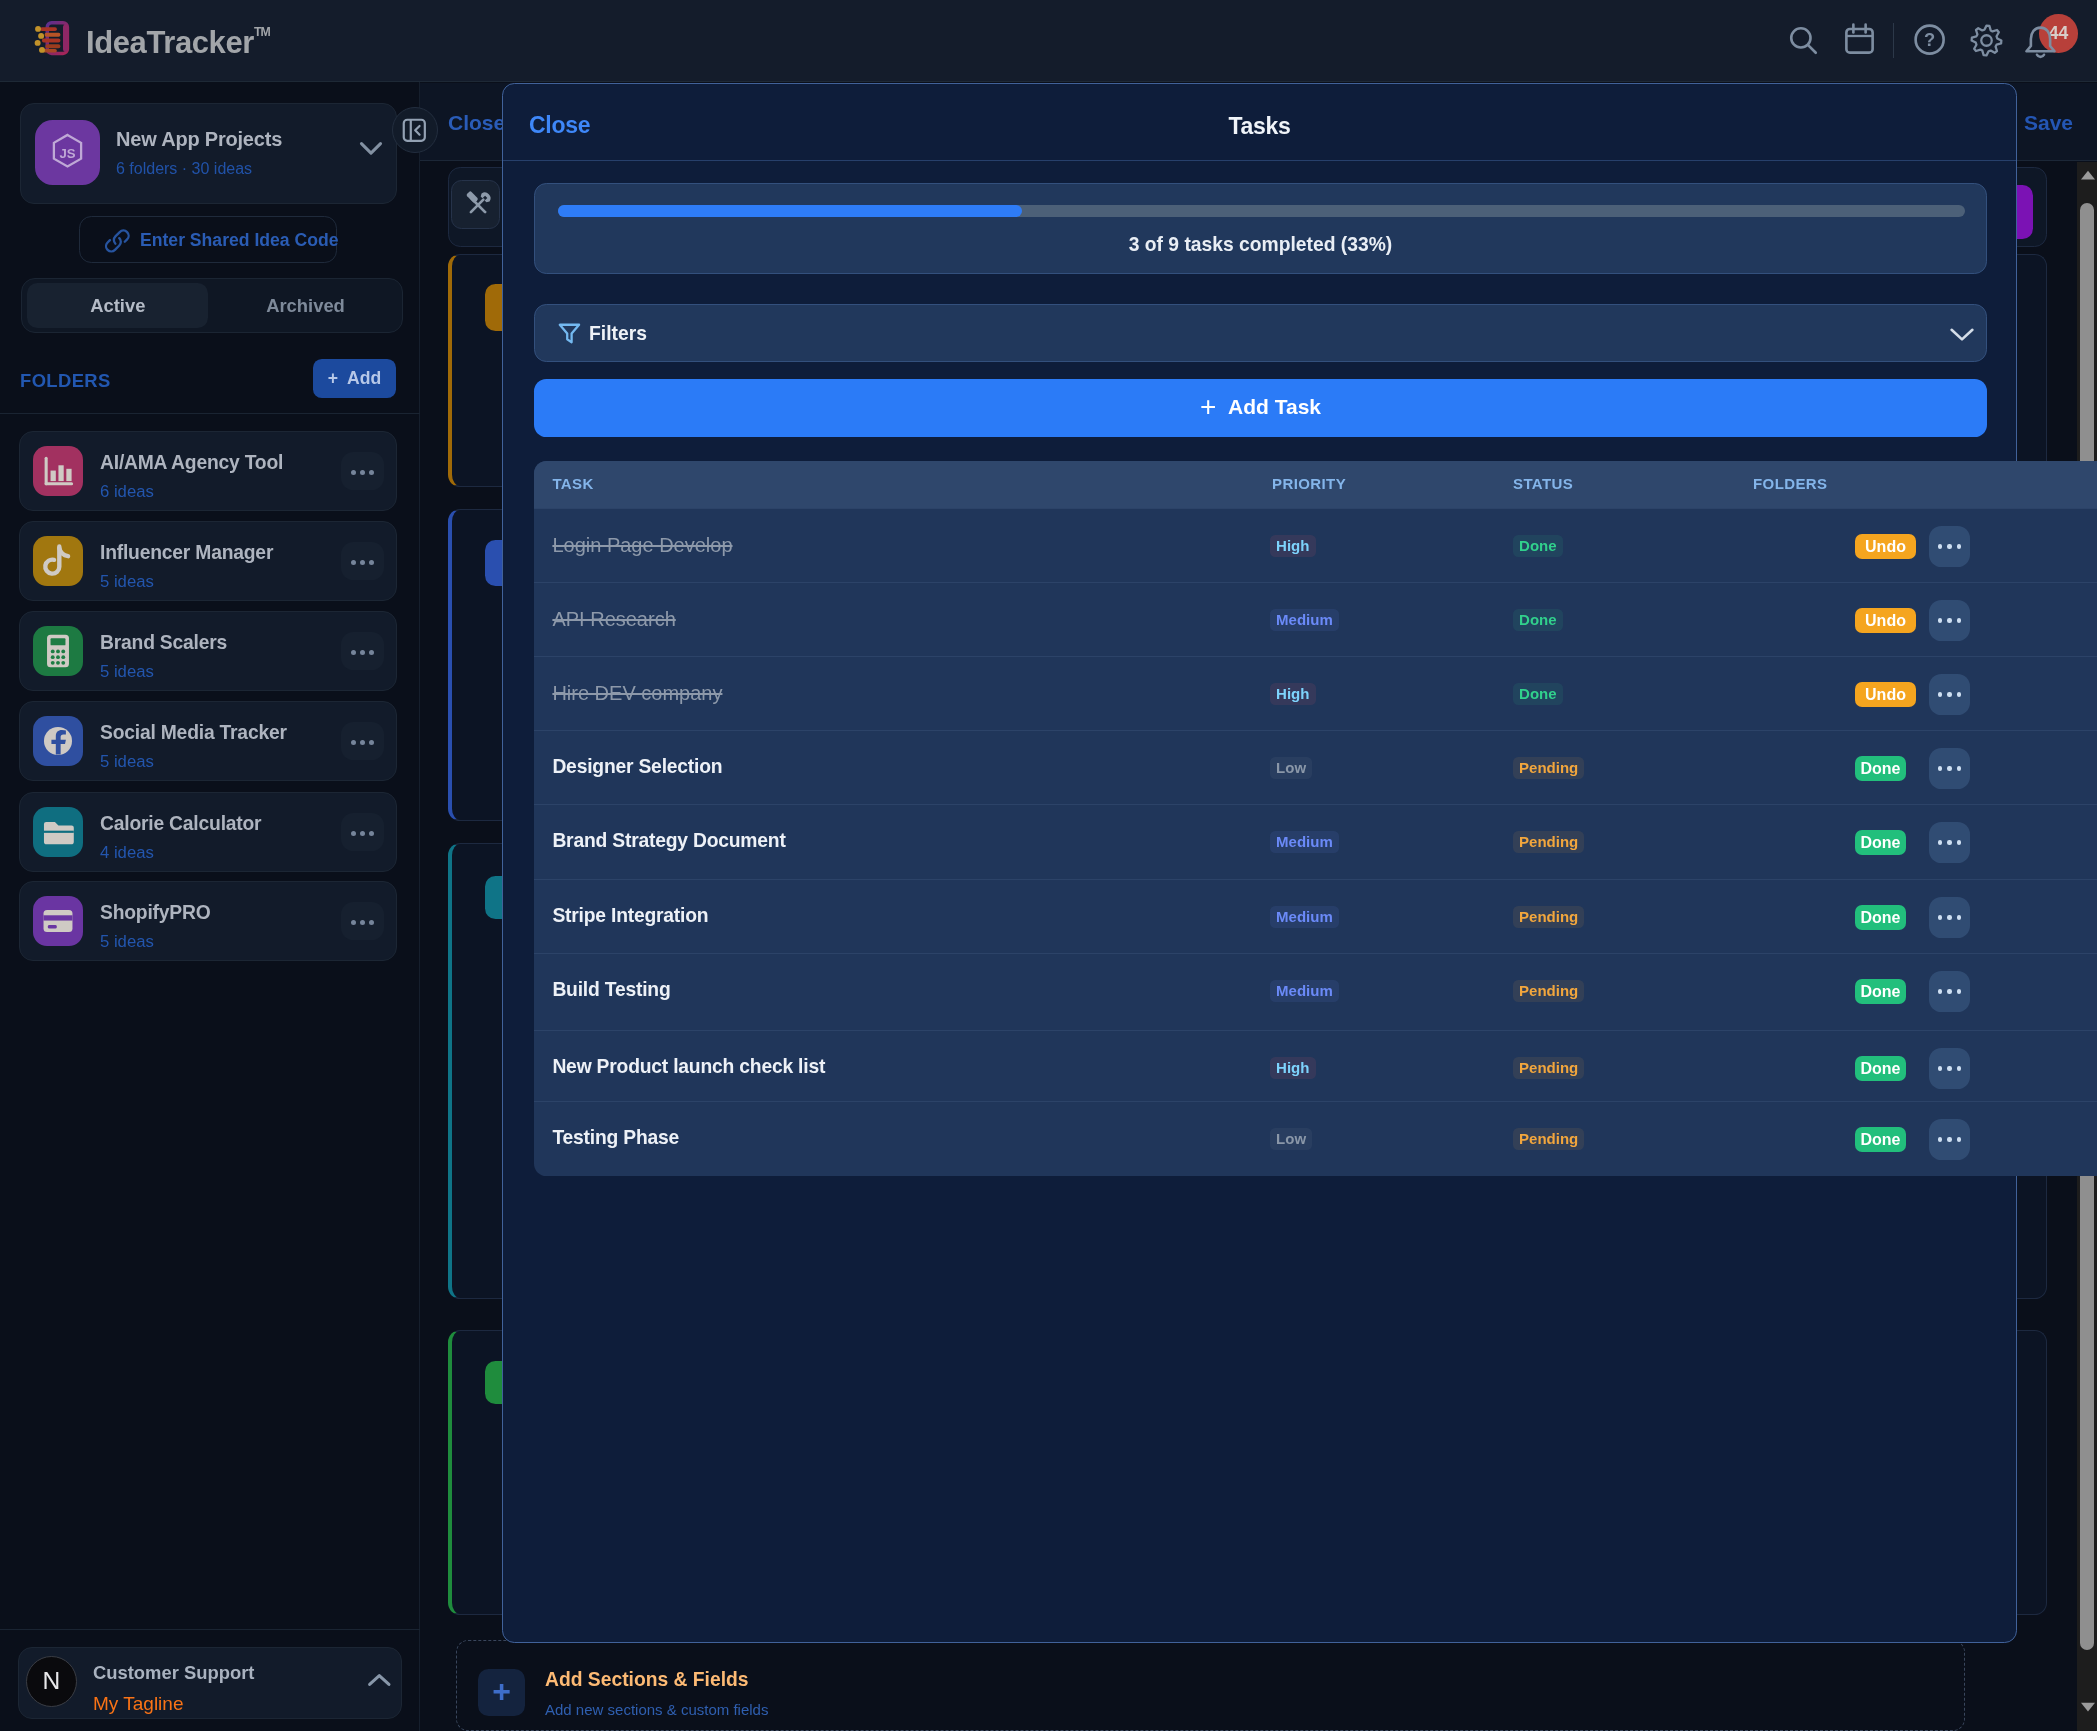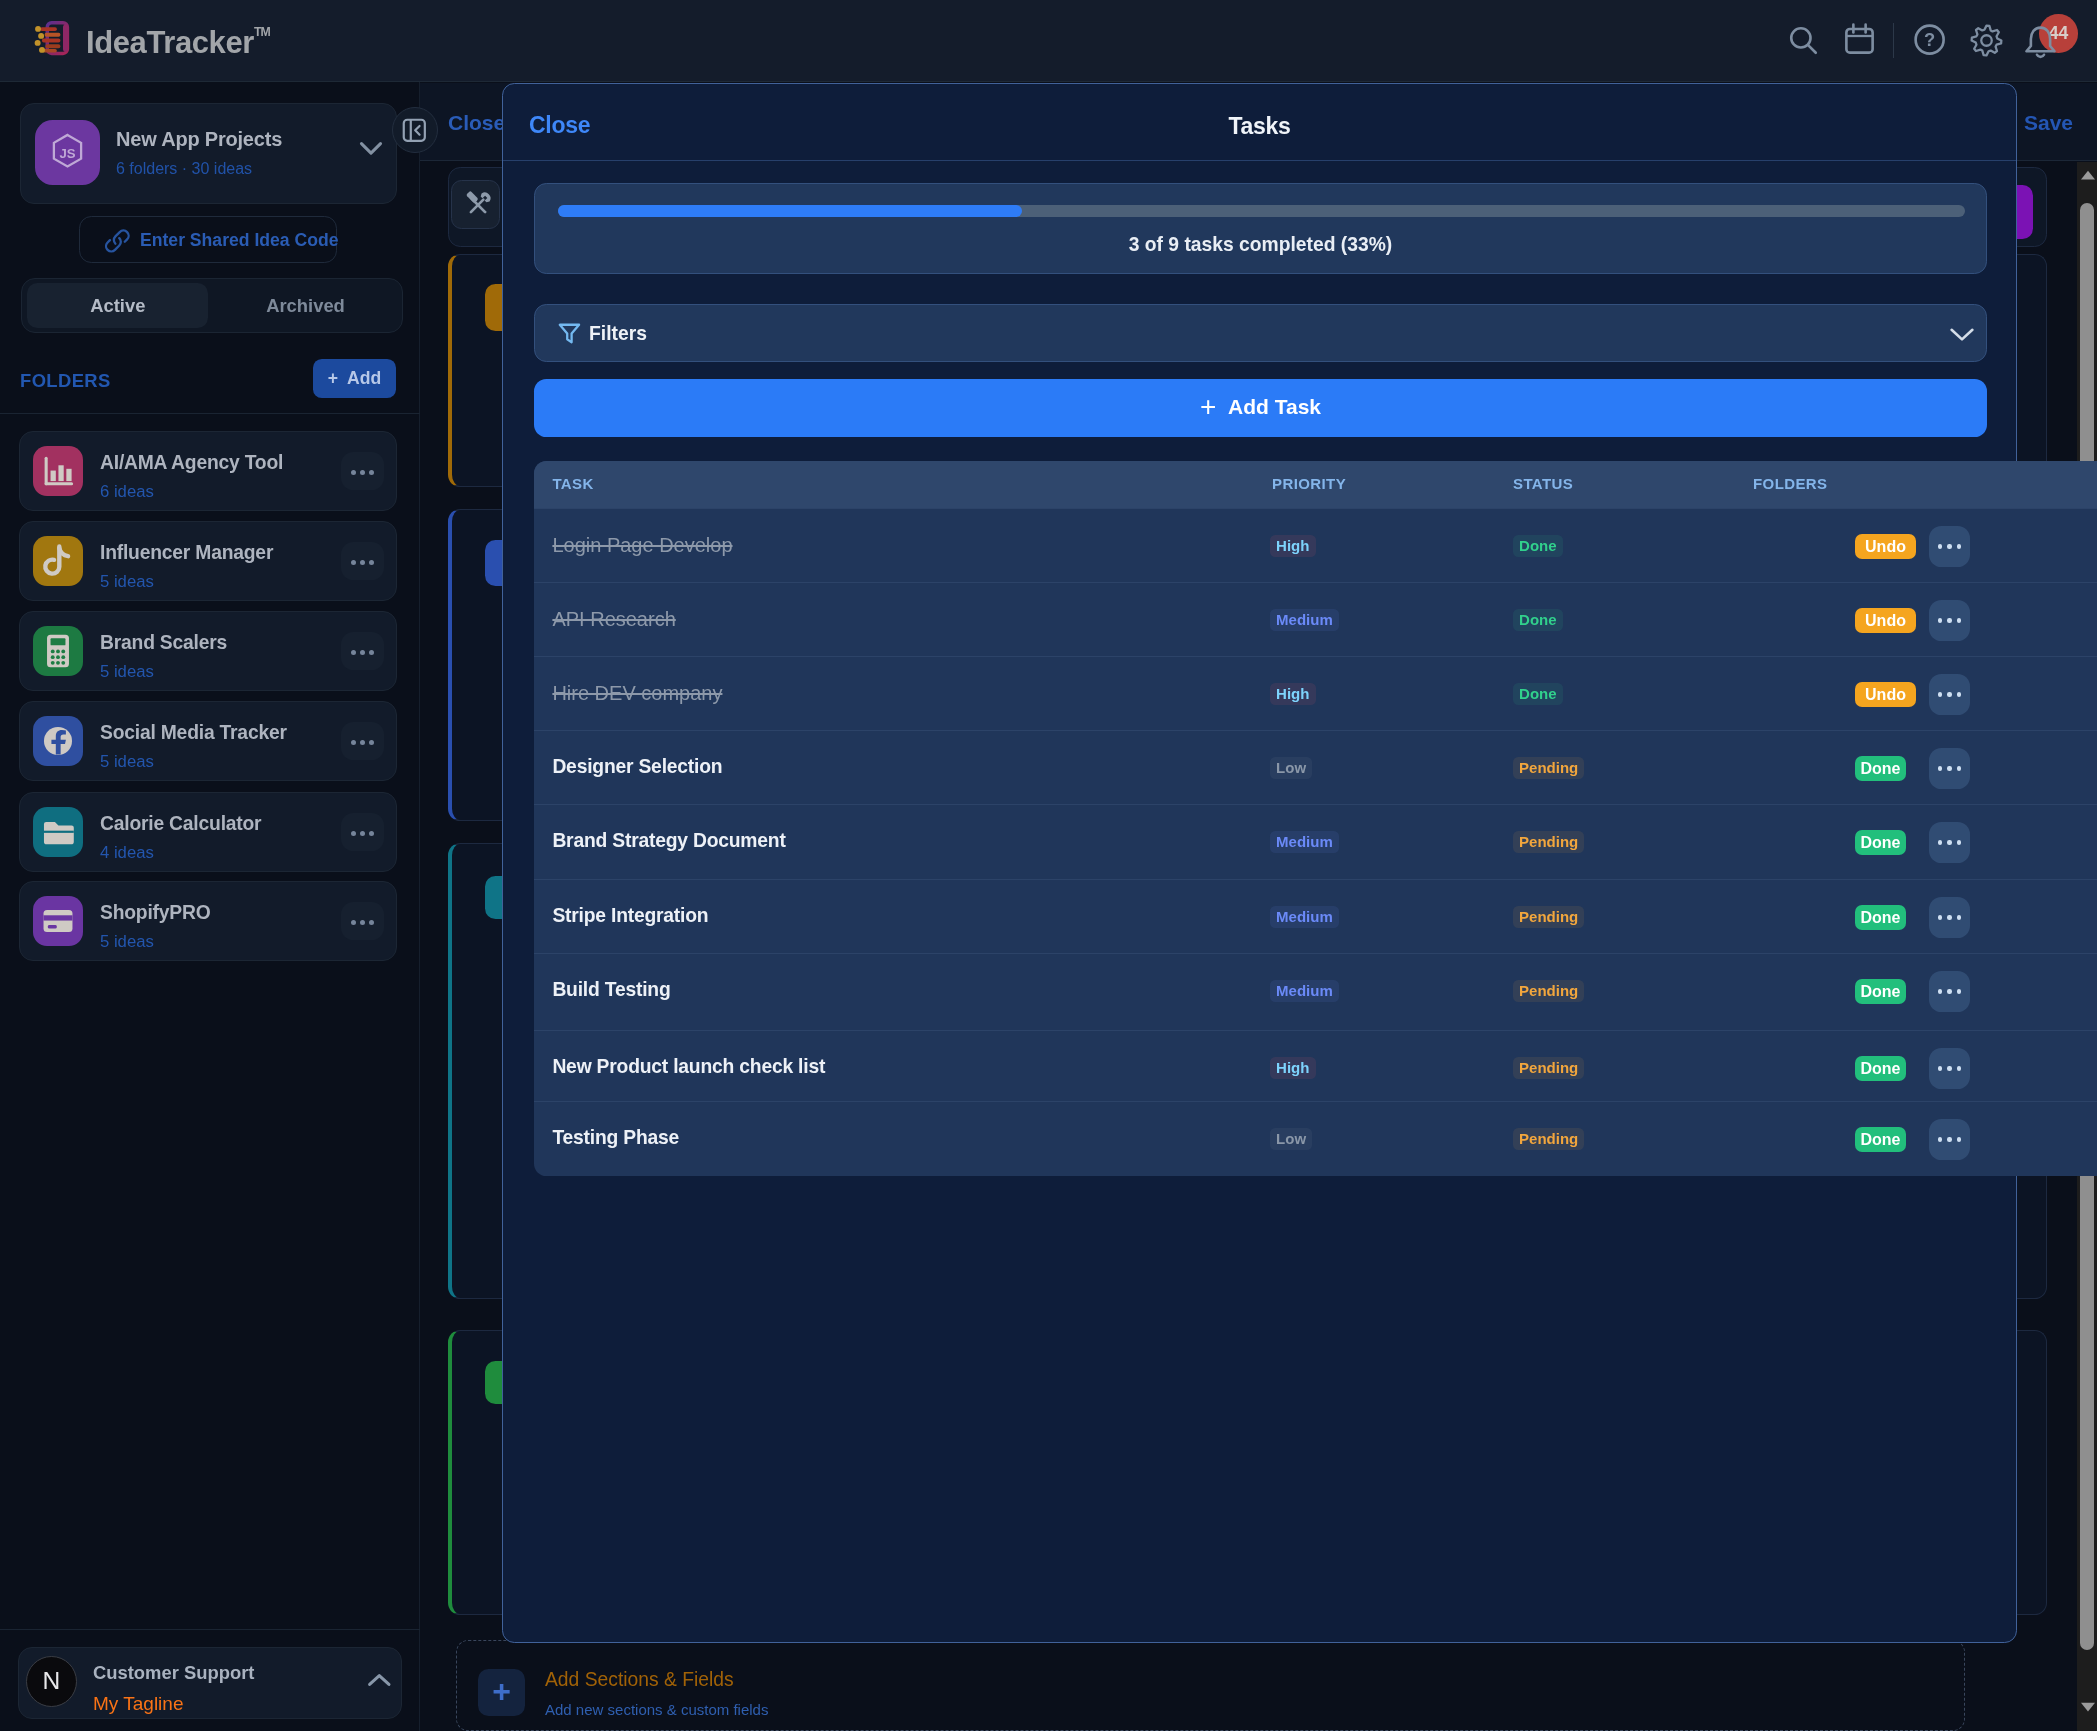--- a/index.html
+++ b/index.html
@@ -51,21 +51,21 @@
 .blow { background:rgba(148,163,184,0.08); color:#8a97a8; }
 .bdone { background:rgba(49,208,140,0.09); color:#31d08c; }
 .bpend { background:rgba(242,166,61,0.09); color:#f2a63d; }
 .abtn { position:absolute; left:1321px; top:24.6px; height:25.5px; border-radius:7px; color:#fff; font-size:16px; font-weight:bold; line-height:25.5px; text-align:center; }
 .aundo { width:61px; background:#f5a51f; }
 .adone { width:51px; background:#22bf7c; }
 .mdots { position:absolute; left:1395px; top:16.7px; width:41px; height:41px; background:#304c73; border-radius:12.3px; }
 .mdots span, .dots span { display:inline-block; border-radius:50%; }
 #dashedbox { position:absolute; left:456px; top:1640px; width:1509px; height:91px; border:1.8px dashed #39465c; border-radius:12.3px; }
 #plusbox { position:absolute; left:478px; top:1669px; width:47px; height:47px; background:#14233e; border-radius:10.5px; color:#3e6dc9; font-size:32px; font-weight:bold; text-align:center; line-height:44px; }
-#addsec1 { position:absolute; left:545px; top:1669px; font-size:19.3px; font-weight:normal; color:#a16207; }
+#addsec1 { position:absolute; left:545px; top:1669px; font-size:19.3px; font-weight:bold; color:#fdba74; }
 #addsec2 { position:absolute; left:545px; top:1701px; font-size:15px; color:#2f5fb0; }
 .ucclose { position:absolute; font-size:21px; font-weight:bold; color:#2a5cb8; }
 </style>
 </head>
 <body>
 <div id="topbar">
 <svg class="abs" style="left:34px;top:21px;z-index:6;" width="37" height="35" viewBox="0 0 42 40">
 <defs>
         <linearGradient id="lg1" x1="0" y1="0" x2="1" y2="1">
 <stop offset="0" stop-color="#5c2f8e"></stop>

